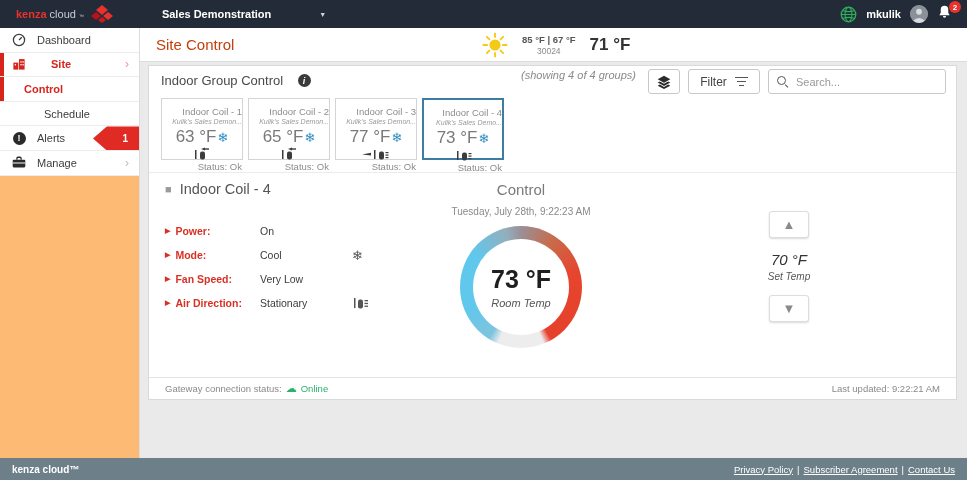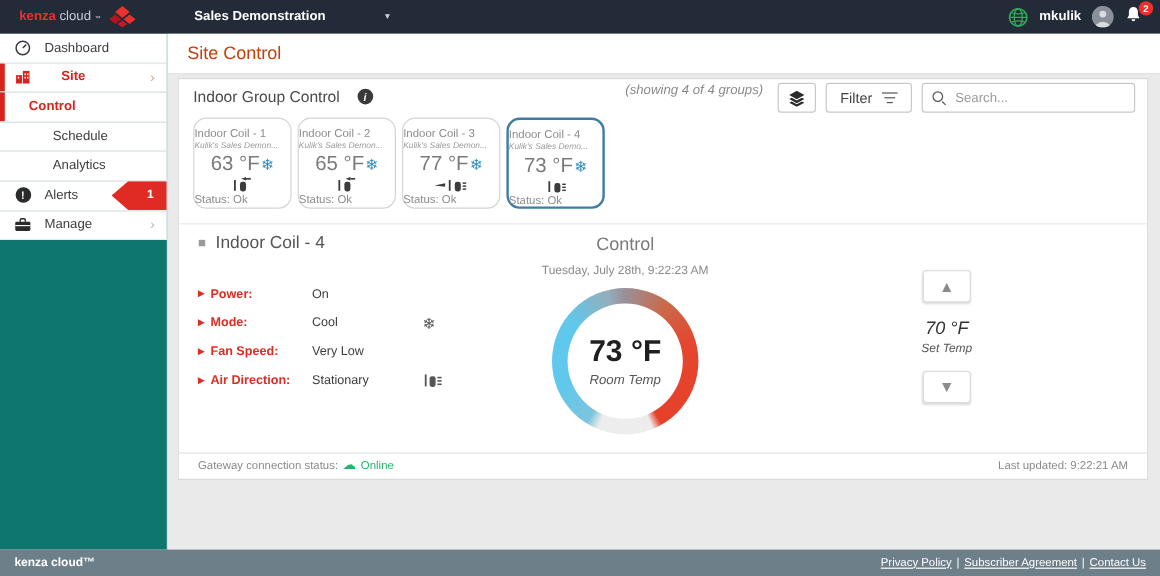--- a/index.html
+++ b/index.html
@@ -16,21 +16,21 @@
   .site-selector { margin-left:48px; display:flex; align-items:center; gap:48px; cursor:pointer; }
   .site-selector .sel-label { color:#fff; font-size:11px; font-weight:bold; }
   .site-selector .caret { color:#cfd4da; font-size:7px; }
   .topbar-right { margin-left:auto; display:flex; align-items:center; gap:9px; }
   .username { color:#fff; font-size:11px; font-weight:bold; }
   .avatar { width:18px; height:18px; border-radius:50%; background:#8a9098; display:flex; align-items:center; justify-content:center; overflow:hidden; }
   .bell-wrap { position:relative; width:20px; height:20px; }
   .badge { position:absolute; top:-3px; right:-4px; background:#e8322b; color:#fff; border-radius:50%; width:12px; height:12px; font-size:8px; display:flex; align-items:center; justify-content:center; font-weight:bold; }
 
   
-  .sidebar { position:absolute; top:28px; left:0; width:140px; bottom:22px; background:#0f766e; border-right:1px solid #dcdcdc; z-index:4;text-align:right; }
+  .sidebar { position:absolute; top:28px; left:0; width:140px; bottom:22px; background:#fdba74; border-right:1px solid #dcdcdc; z-index:4;text-align:right; }
   .nav-item { position:relative; height:24.6px; display:flex; align-items:center; border-bottom:1px solid #ececec; cursor:pointer; background:#fff; }
   .nav-icon { width:16px; margin-left:11px; display:flex; align-items:center; justify-content:center; }
   .nav-label { font-size:11px; color:#3c3c3c; margin-left:10px; }
   .nav-sub .nav-label { margin-left:44px; }
   .nav-red .nav-label { color:#d7251d; font-weight:bold;margin-left:24px; }
   .redbar::before { content:""; position:absolute; left:0; top:0; bottom:0; width:4px; background:#d7251d; }
   .nav-chevron { position:absolute; right:10px; font-size:12px; color:#bbb; }
   .nav-red .nav-chevron { color:#e89a96; }
   .alert-circle { width:13px; height:13px; background:#2b2b2b; border-radius:50%; color:#fff; font-size:9px; font-weight:bold; display:flex; align-items:center; justify-content:center; }
   .alert-badge { position:absolute; right:0; top:0; height:24px; width:46px; background:#e02a24; color:#fff; font-size:10px; font-weight:bold; clip-path:polygon(0 50%, 30% 0, 100% 0, 100% 100%, 30% 100%); display:flex; align-items:center; justify-content:flex-end; padding-right:11px; }
@@ -59,21 +59,21 @@
   .filter-lines i { display:block; height:1.5px; background:#555; }
   .filter-lines i:nth-child(1){ width:13px; } .filter-lines i:nth-child(2){ width:9px; } .filter-lines i:nth-child(3){ width:5px; }
   .search-box { width:178px; height:25px; border:1px solid #c9c9c9; border-radius:3px; display:flex; align-items:center; padding:0 8px; background:#fff; }
   .mag { position:relative; width:11px; height:11px; margin-right:8px; }
   .mag::before { content:""; position:absolute; left:0; top:0; width:7px; height:7px; border:1.4px solid #555; border-radius:50%; }
   .mag::after { content:""; position:absolute; left:7.5px; top:7.5px; width:4px; height:1.4px; background:#555; transform:rotate(45deg); transform-origin:left center; }
   .search-box input { border:none; outline:none; font-size:11px; color:#444; width:130px; font-family:"Liberation Sans",sans-serif; }
   .search-box input::placeholder { color:#9a9a9a; }
 
   .cards-row { display:flex; gap:5px; padding-left:12px; margin-top:2px; }
-  .coil-card { width:82px; height:76px; border:1px solid #d4d4d4; border-radius:11px; text-align:left; cursor:pointer; background:#fff; }
+  .coil-card { width:82px; height:62px; border:1px solid #d4d4d4; border-radius:0; text-align:right; cursor:pointer; background:#fff; }
   .coil-card.selected { border:2px solid #3e7ca3; }
   .coil-name { font-size:9.5px; color:#8c8c8c; margin-top:7px; }
   .coil-sub { font-size:7px; font-style:italic; color:#9a9a9a; margin-top:1px; }
   .coil-temp-row { margin-top:2px; display:flex; align-items:center; justify-content:center; }
   .coil-temp { font-size:17px; color:#7a7a7a; }
   .coil-flake { font-size:13px; color:#2f8cbe; margin-left:1px; }
   .coil-icons { height:13px; display:flex; align-items:center; justify-content:center; color:#3c3c3c; }
   .coil-status { font-size:9.5px; color:#8c8c8c; margin-top:1px; }
 
   .detail { position:relative; margin-top:12px; border-top:1px solid #ececec; height:185px; }
@@ -185,23 +185,20 @@
     </span>
     <span class="nav-label">Site</span>
     <span class="nav-chevron">›</span>
   </div>
   <div class="nav-item nav-sub nav-red redbar">
     <span class="nav-label" style="font-weight:bold;">Control</span>
   </div>
   <div class="nav-item nav-sub">
     <span class="nav-label">Schedule</span>
   </div>
-  <div class="nav-item nav-sub">
-    <span class="nav-label">Analytics</span>
-  </div>
   <div class="nav-item">
     <span class="nav-icon">
         <span class="alert-circle">!</span>
       </span>
     <span class="nav-label">Alerts</span>
     <span class="alert-badge">1</span>
   </div>
   <div class="nav-item">
     <span class="nav-icon">
       <svg width="14" height="13" viewBox="0 0 20 18">
@@ -212,20 +209,42 @@
     </span>
     <span class="nav-label">Manage</span>
     <span class="nav-chevron">›</span>
   </div>
 </aside>
 
 <div class="main">
 
   <div class="page-band">
     <span class="page-title">Site Control</span>
+    <div class="weather">
+      <span style="display:flex;">
+        <svg width="26" height="26" viewBox="0 0 28 28">
+            <circle cx="14" cy="14" r="6" fill="#f6c915"></circle>
+            <g stroke="#f6c915" stroke-width="2" stroke-linecap="round">
+              <line x1="14" y1="1.5" x2="14" y2="5.5"></line>
+              <line x1="14" y1="22.5" x2="14" y2="26.5"></line>
+              <line x1="1.5" y1="14" x2="5.5" y2="14"></line>
+              <line x1="22.5" y1="14" x2="26.5" y2="14"></line>
+              <line x1="5.2" y1="5.2" x2="8" y2="8"></line>
+              <line x1="20" y1="20" x2="22.8" y2="22.8"></line>
+              <line x1="5.2" y1="22.8" x2="8" y2="20"></line>
+              <line x1="20" y1="8" x2="22.8" y2="5.2"></line>
+            </g>
+          </svg>
+      </span>
+      <div class="weather-hi-lo">
+        <div class="hl">85 °F | 67 °F</div>
+        <div class="zip">30024</div>
+      </div>
+      <span class="weather-current">71 °F</span>
+    </div>
   </div>
 
   <div class="main-card">
 
     <div class="group-header">
       <span class="group-title">Indoor Group Control</span>
       <span class="info-icon">i</span>
       <div class="group-tools">
         <span class="showing">(showing 4 of 4 groups)</span>
         <button class="tool-btn layers-btn">

